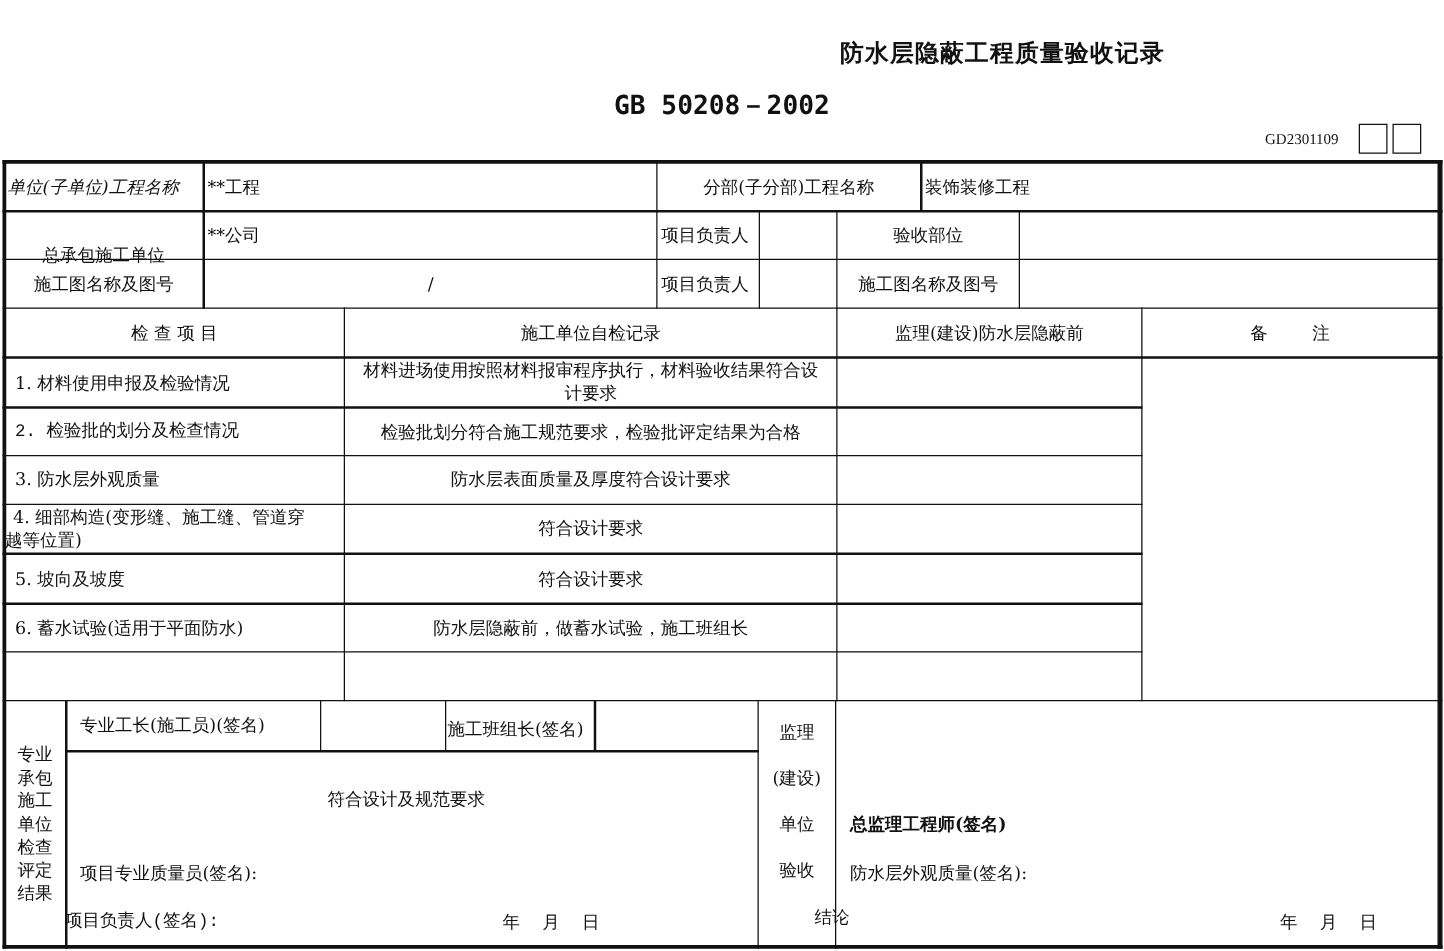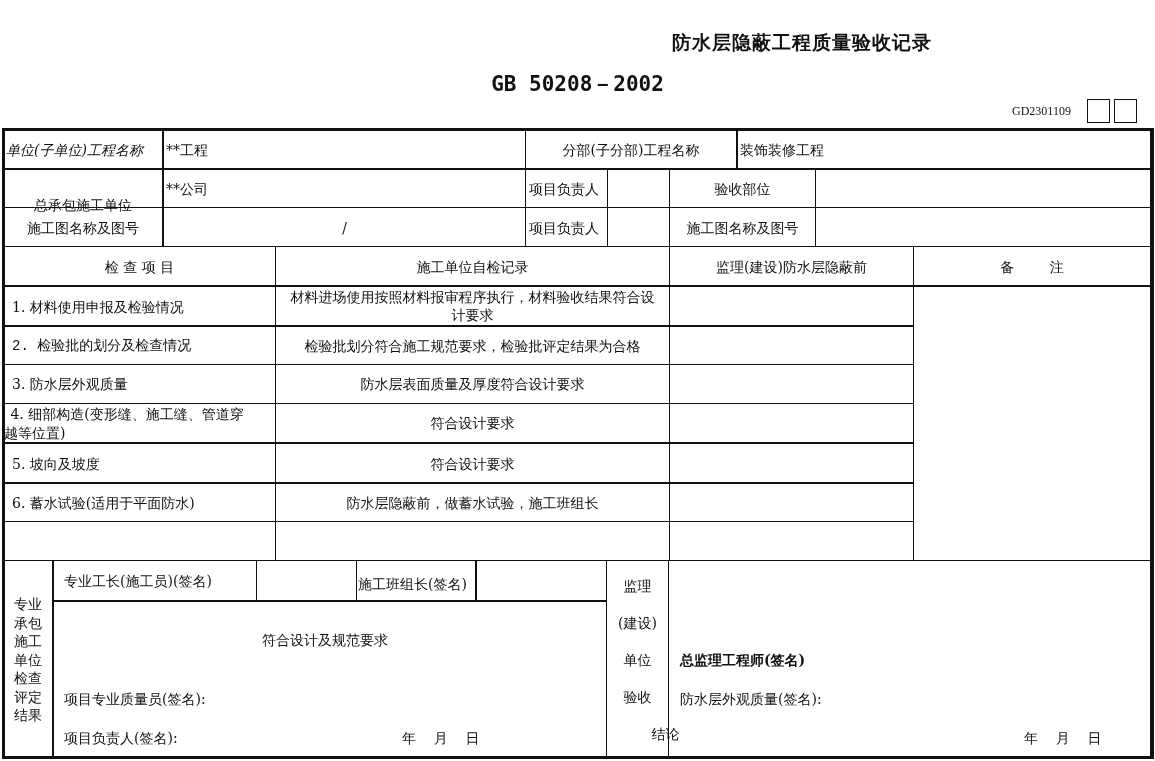--- a/index.html
+++ b/index.html
@@ -151,21 +151,21 @@
     <div>检查</div>
     <div>评定</div>
     <div>结果</div>
   </div>
   <div class="t" style="left:64px;top:573px;">专业工长(施工员)(签名)</div>
   <div class="field" style="left:257px;top:561px;width:99px;height:39px;"></div>
   <div class="t" style="left:358px;top:576px;text-align:right;">施工班组长(签名)</div>
   <div class="field" style="left:477px;top:561px;width:129px;height:39px;"></div>
   <div class="t" style="left:262px;top:632px;">符合设计及规范要求</div>
   <div class="t" style="left:64px;top:691px;">项目专业质量员(签名):</div>
-  <div class="t" style="left:64px;top:730px;">项目负责人(签名):</div>
+  <div class="t" style="left:52px;top:730px;font-family:Liberation Mono, monospace;">项目负责人(签名):</div>
   <div class="t" style="left:402px;top:730px;white-space:pre;">年    月    日</div>
 </div>
 
 <div>
   <div class="t c" style="left:607px;width:61px;top:578px;">监理</div>
   <div class="t c" style="left:607px;width:61px;top:615px;">(建设)</div>
   <div class="t c" style="left:607px;width:61px;top:652px;">单位</div>
   <div class="t c" style="left:607px;width:61px;top:689px;">验收</div>
   <div class="t c" style="left:635px;width:61px;top:726px;">结论</div>
   <div class="t" style="left:680px;top:652px;font-weight:bold;">总监理工程师(签名)</div>

